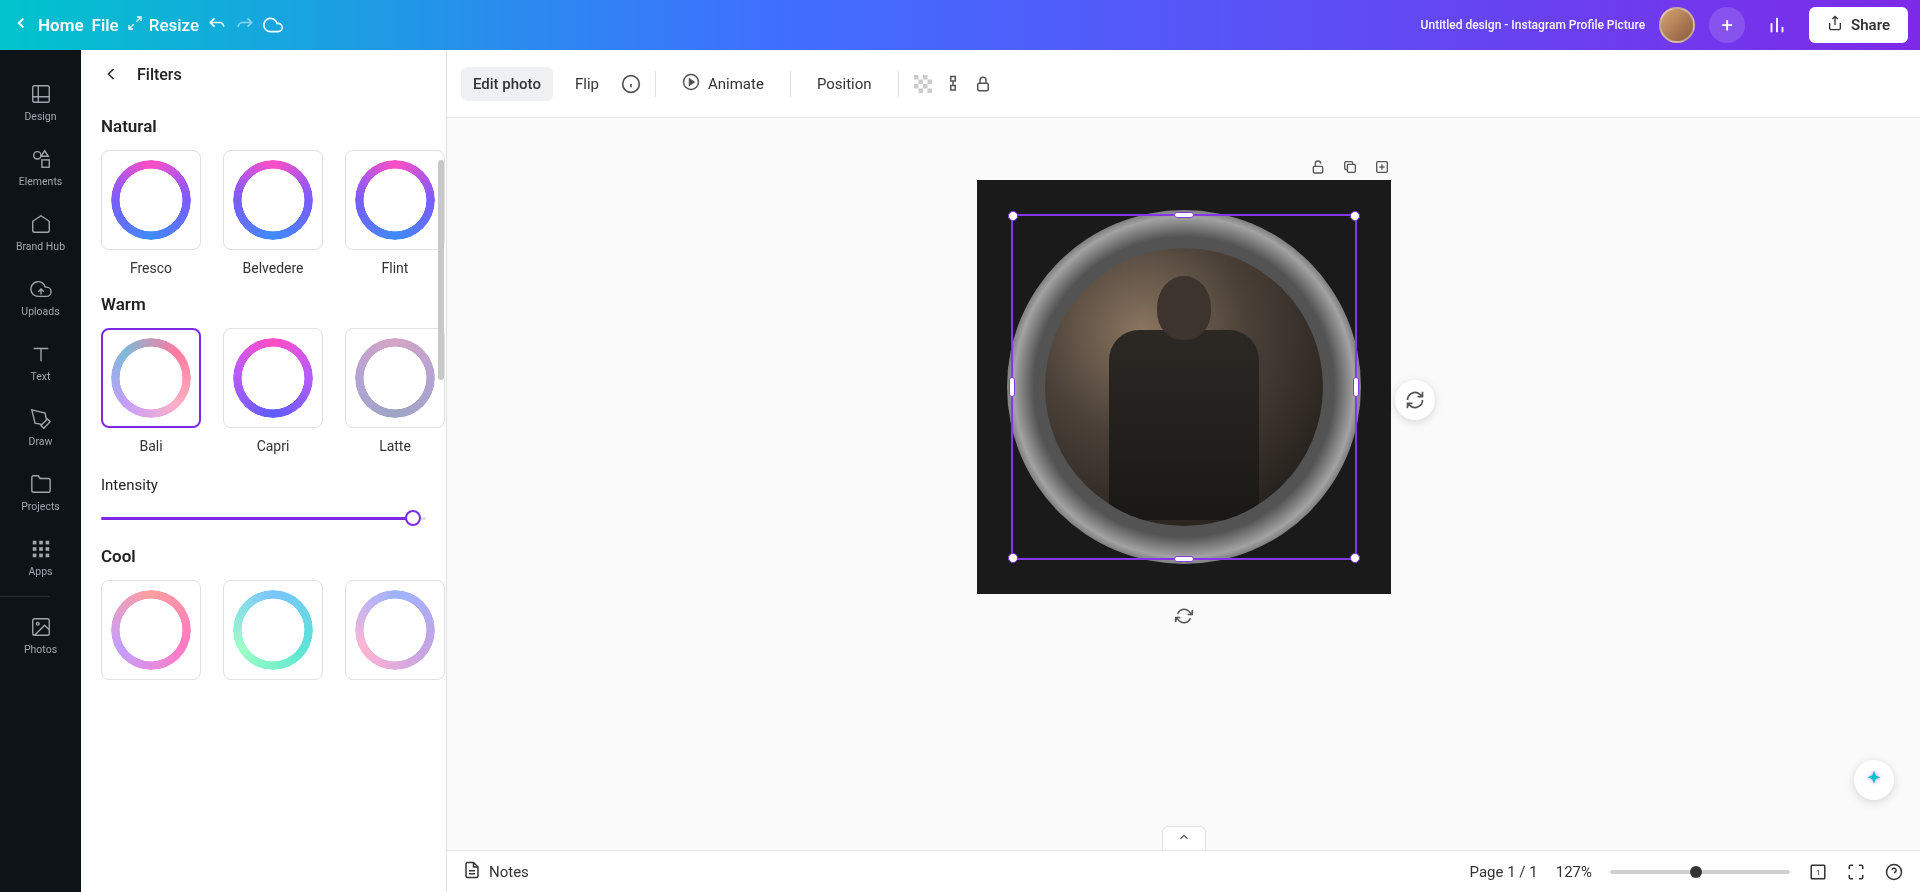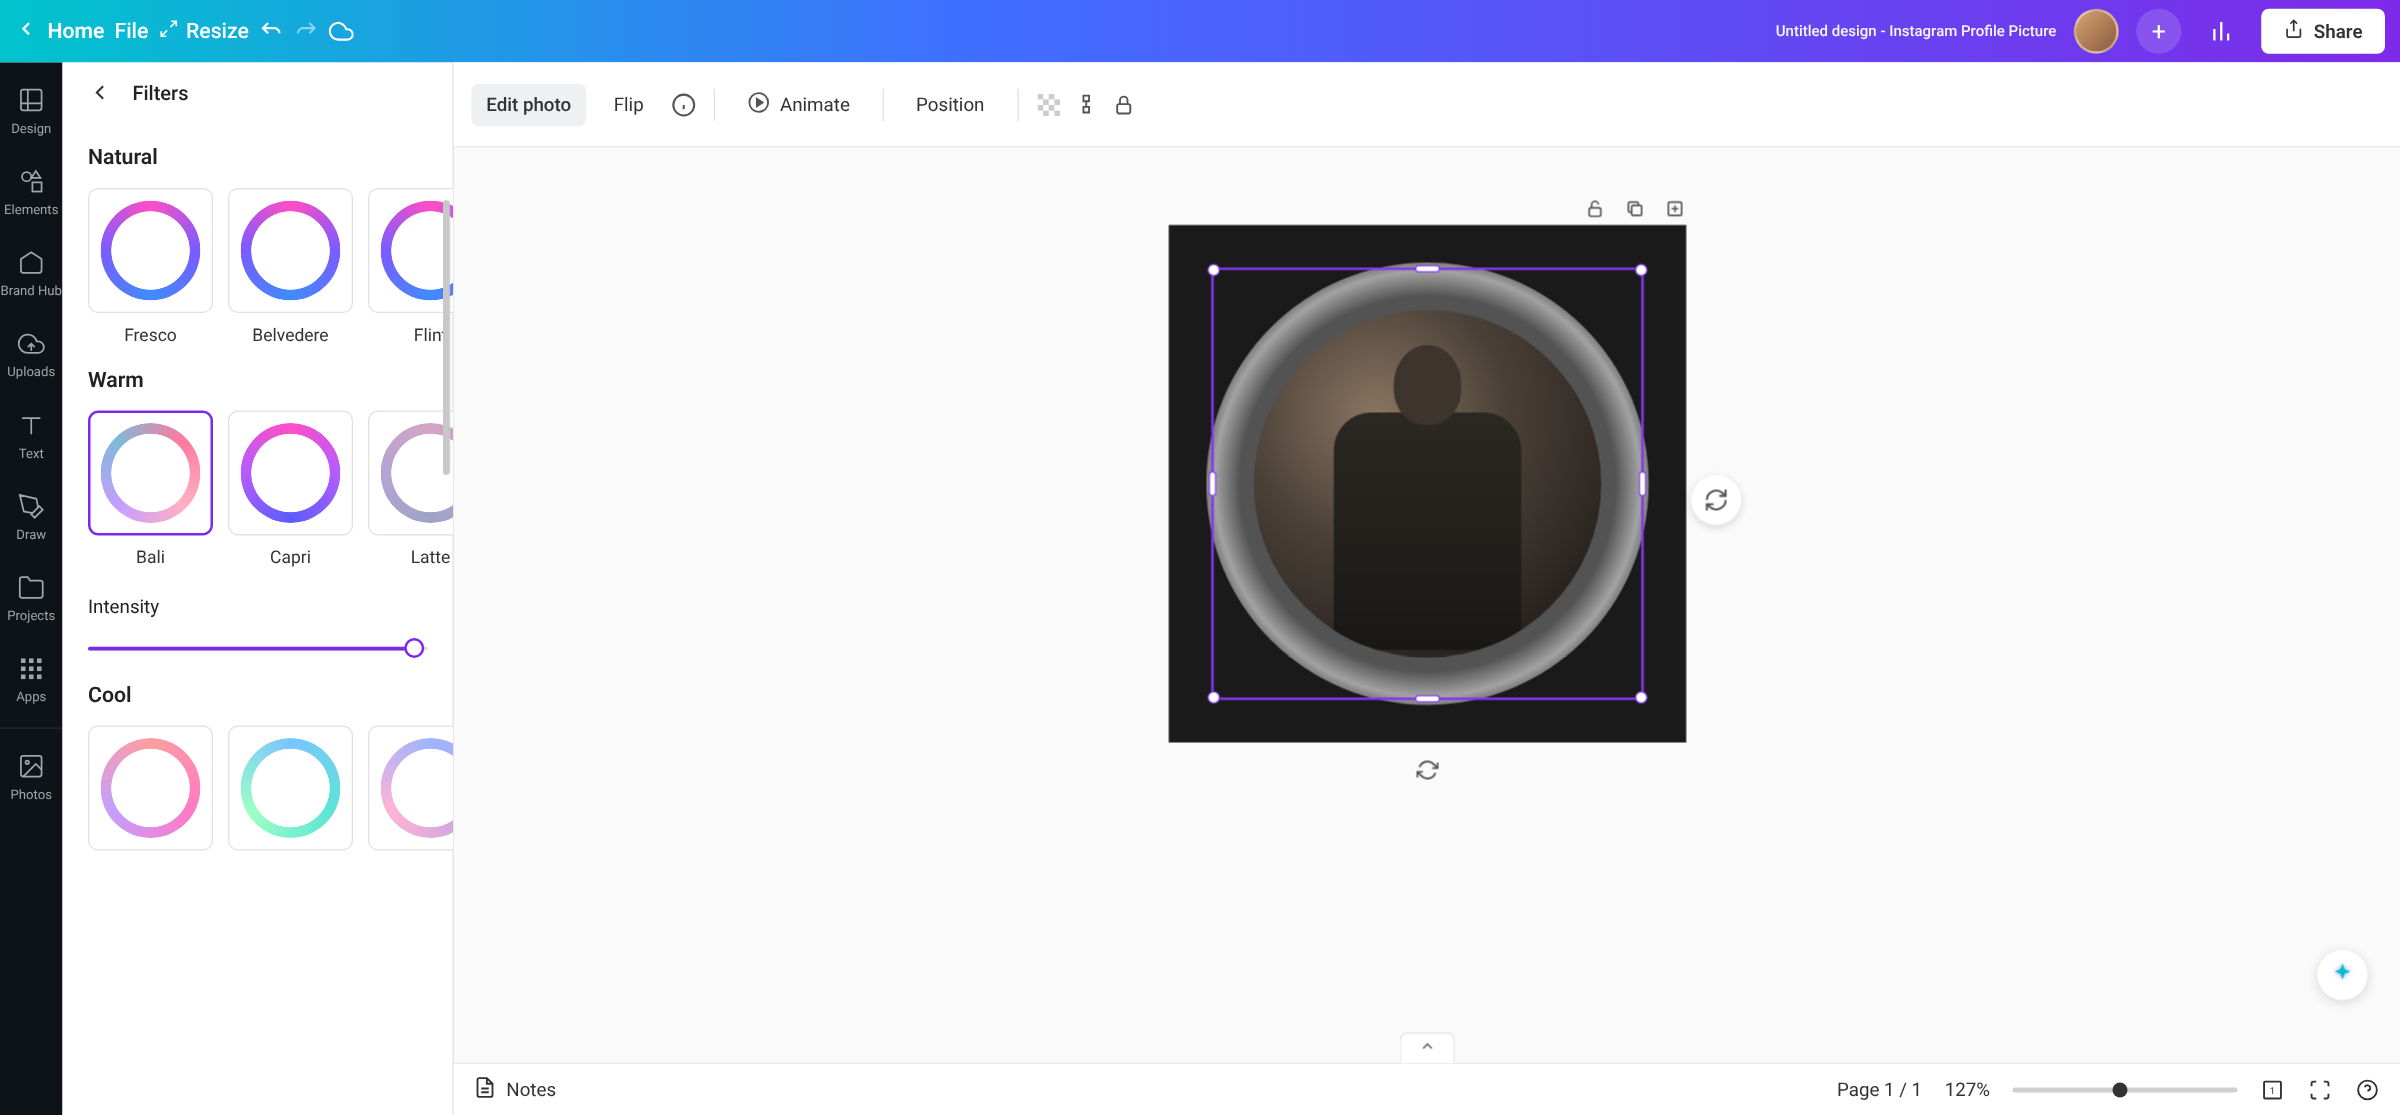--- a/index.html
+++ b/index.html
@@ -24,39 +24,39 @@
 .design-title { font-size: 12px; font-weight: 500; color: rgba(255,255,255,0.95); }
 .avatar { width: 36px; height: 36px; border-radius: 50%; background: linear-gradient(135deg,#d4a373,#8b5a3c); border: 2px solid rgba(255,255,255,0.4); cursor: pointer; }
 .plus-btn { width: 36px; height: 36px; border-radius: 50%; background: rgba(255,255,255,0.15); display: flex; align-items: center; justify-content: center; cursor: pointer; font-size: 20px; }
 .share-btn { background: #fff; color: #333; padding: 8px 18px; border-radius: 6px; font-weight: 600; font-size: 15px; display: flex; align-items: center; gap: 8px; cursor: pointer; justify-content: space-between; }
 .stats-btn { width: 36px; height: 36px; display: flex; align-items: center; justify-content: center; cursor: pointer; }
 
 .main-area { flex: 1; display: flex; min-height: 0; }
 
 
 .rail {
-  width: 50px; background: #0e1318; color: #a0a6ac;
+  width: 81px; background: #0e1318; color: #a0a6ac;
   display: flex; flex-direction: column; align-items: flex-start;
-  padding-top: 6px;
+  padding-top: 20px;
 }
 .rail-item { width: 100%; display: flex; flex-direction: column; align-items: center; gap: 4px; padding: 12px 0; cursor: pointer; font-size: 10.5px; }
 .rail-icon { width: 24px; height: 24px; display: flex; align-items: center; justify-content: center; }
 .rail-divider { width: 50px; height: 1px; background: rgba(255,255,255,0.1); margin: 6px 0; }
 
 
 .side-panel {
-  width: 313px; background: #fff; border-right: 1px solid #e0e0e0;
+  width: 366px; background: #fff; border-right: 1px solid #e0e0e0;
   display: flex; flex-direction: column;
 }
 .panel-header { display: flex; align-items: center; gap: 16px; padding: 14px 20px; }
 .back-btn { cursor: pointer; display:flex; align-items:center; }
 .panel-title { font-size: 16px; font-weight: 500; color: #222; }
 .panel-body { flex: 1; overflow-y: auto; padding: 0 20px 4px 20px; }
 .cat-title { font-size: 17px; font-weight: 600; color: #222; margin-top: 18px; margin-bottom: 14px; }
-.filter-grid { display: grid; grid-template-columns: repeat(3, 1fr); gap: 12px; }
+.filter-grid { display: grid; grid-template-columns: repeat(3, 1fr); gap: 22px; }
 .filter-card { display: flex; flex-direction: column; align-items: center; gap: 10px; cursor: pointer; }
 .filter-thumb {
   width: 100px; height: 100px; border-radius: 8px; border: 1px solid #e0e0e0;
   display: flex; align-items: center; justify-content: center; background: #fff;
 }
 .filter-thumb.selected { border: 2px solid #7d2ae8; }
 .ring { width: 80px; height: 80px; border-radius: 50%; }
 .ring-natural { background: conic-gradient(from 0deg, #ff4ec4, #7a5cff, #3f8bff, #7a5cff, #ff4ec4); -webkit-mask: radial-gradient(circle, transparent 55%, #000 56%); mask: radial-gradient(circle, transparent 55%, #000 56%); }
 .ring-bali { background: conic-gradient(from 45deg, #ff7a9e, #ffb0c4, #c49eff, #7fb9d8, #ff7a9e); -webkit-mask: radial-gradient(circle, transparent 55%, #000 56%); mask: radial-gradient(circle, transparent 55%, #000 56%); }
 .ring-capri { background: conic-gradient(from 0deg, #ff4ec4, #b45cff, #5c5cff, #b45cff, #ff4ec4); -webkit-mask: radial-gradient(circle, transparent 55%, #000 56%); mask: radial-gradient(circle, transparent 55%, #000 56%); }

